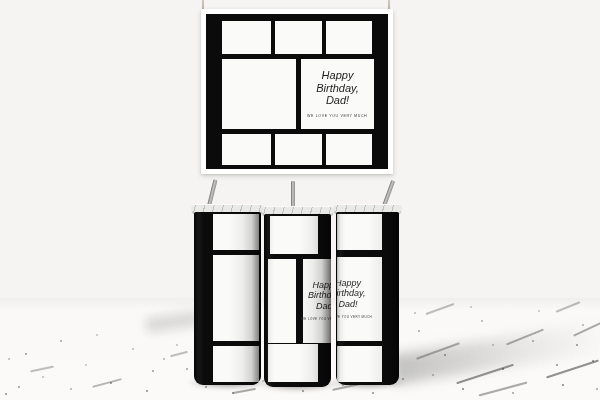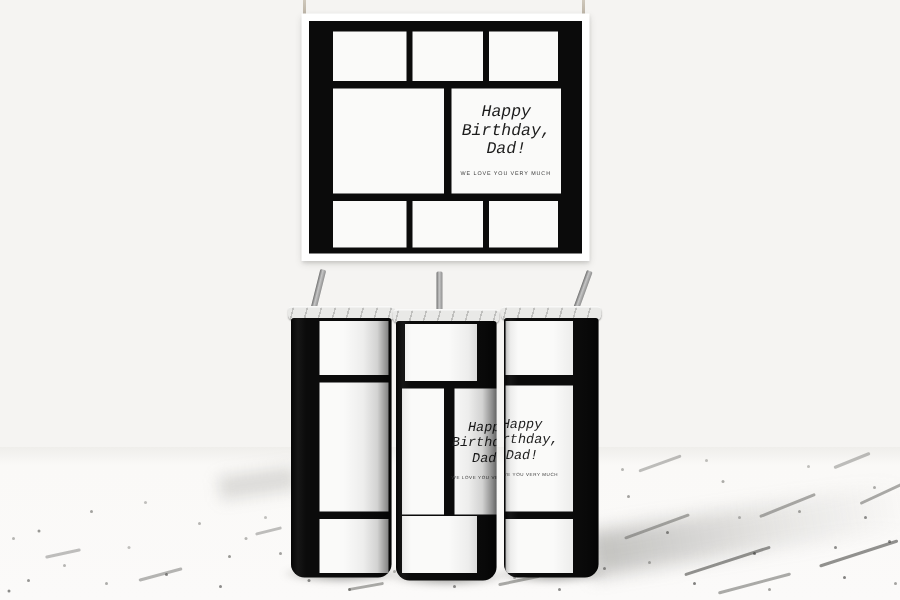--- a/index.html
+++ b/index.html
@@ -63,21 +63,21 @@
   .cb3{left:120px;top:7px;width:46px;height:33px;}
   .cb4{left:16px;top:45px;width:74px;height:70px;}
   .cb5{left:95px;top:45px;width:73px;height:70px;}
   .cb6{left:16px;top:120px;width:49px;height:31px;}
   .cb7{left:69px;top:120px;width:47px;height:31px;}
   .cb8{left:120px;top:120px;width:46px;height:31px;}
 
   
   .msg{position:absolute;inset:0;display:flex;flex-direction:column;align-items:center;
        justify-content:center;color:#1c1c1c;}
-  .script{font-family:Liberation Mono, monospace;font-style:italic;white-space:nowrap;}
+  .script{font-family:Liberation Sans, sans-serif;font-style:italic;white-space:nowrap;}
   .sub{white-space:nowrap;color:#3a3a3a;font-family:"Liberation Sans",sans-serif;}
   .msg-card .script{font-size:11px;line-height:12.5px;}
   .msg-card .sub{font-size:6px;letter-spacing:1px;margin-top:6px;transform:scale(.6);}
   .msg-tumbler .script{font-size:9px;line-height:10.5px;}
   .msg-tumbler .sub{font-size:6px;letter-spacing:.8px;margin-top:5px;transform:scale(.5);}
   .msg-clip-end{left:-20px;width:62px;}
 
   
   .tumbler{position:absolute;}
   .t-left{left:194px;top:179px;width:67px;height:207px;}

